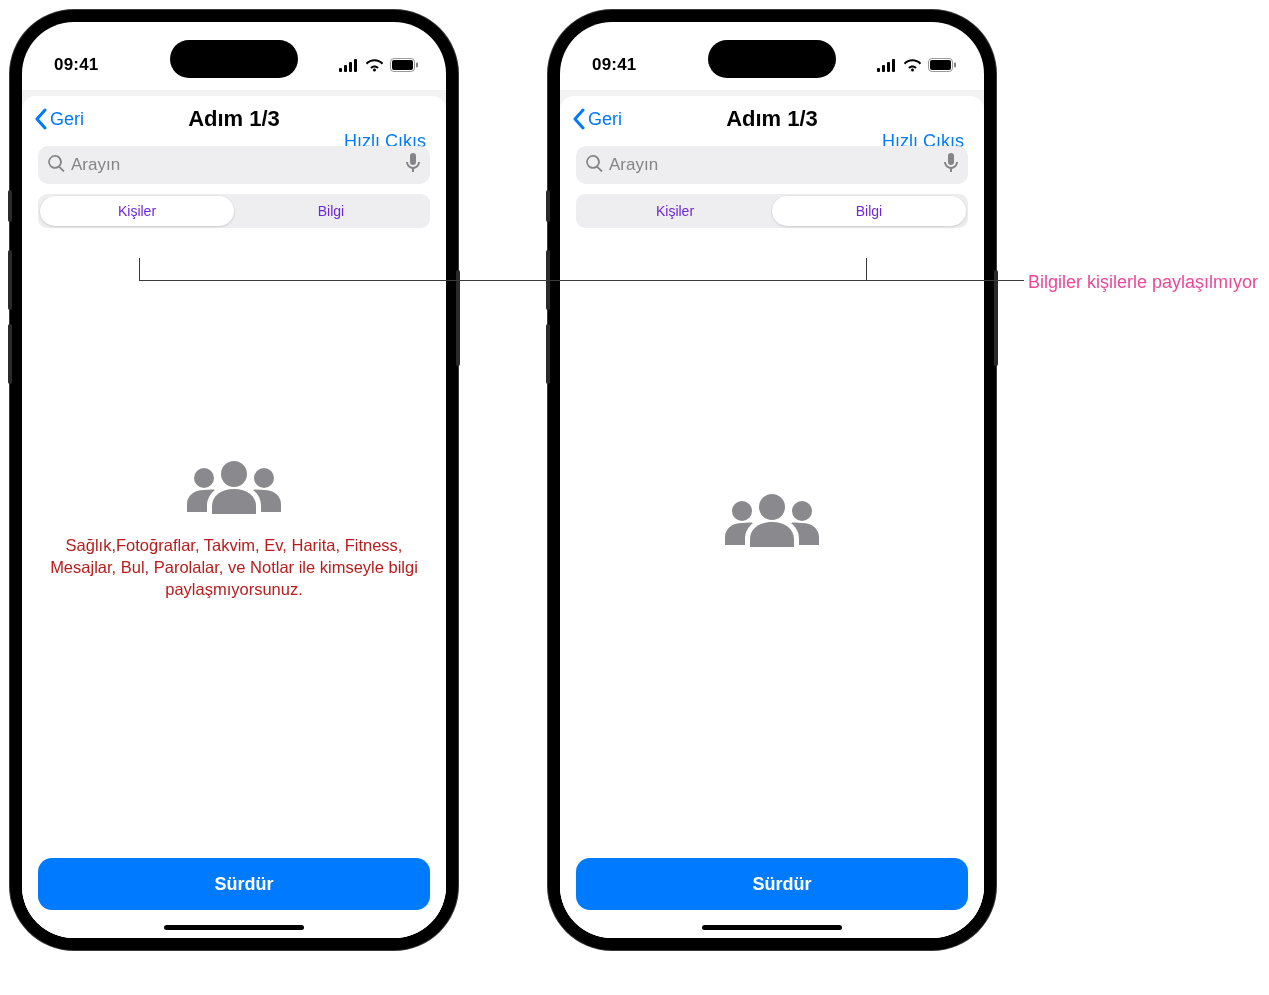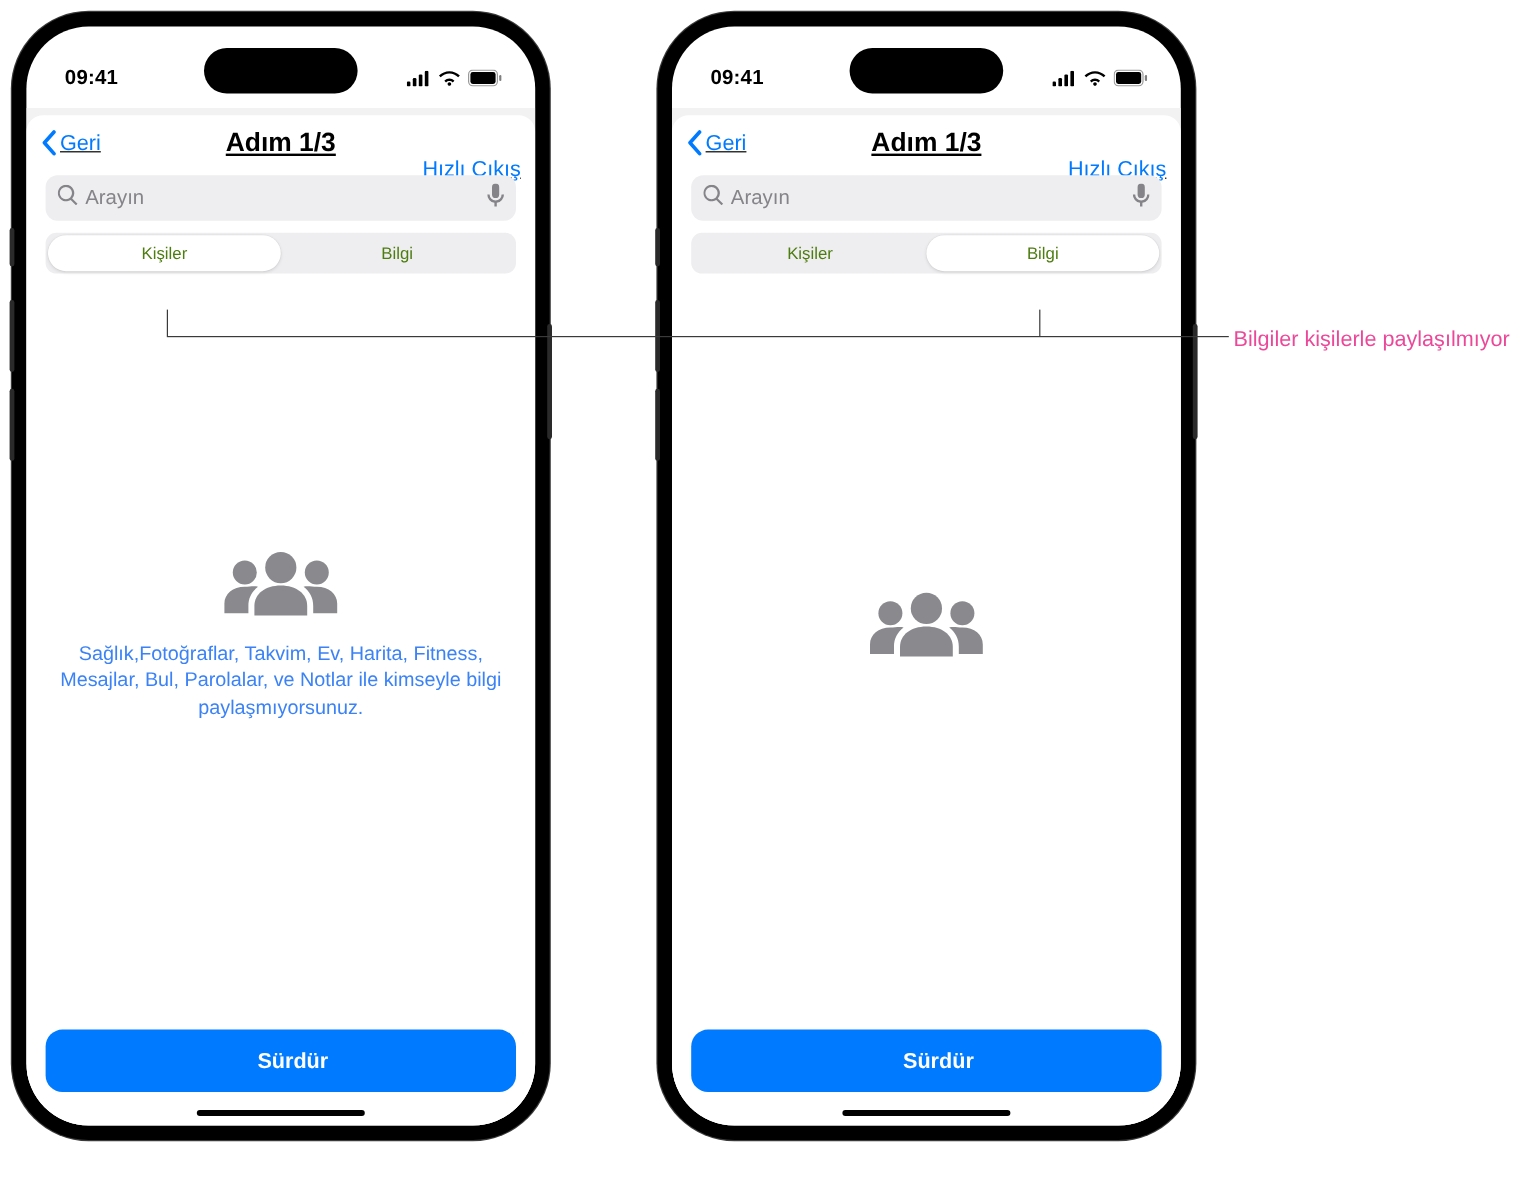--- a/index.html
+++ b/index.html
@@ -72,41 +72,39 @@
       border-top-right-radius: 14px;
       display: flex;
       flex-direction: column;
     }
     .nav-bar {
       height: 46px;
       display: flex;
       align-items: center;
       justify-content: space-between;
       padding: 0 12px;
-      text-decoration: underline;
     }
     .nav-back {
       display: flex;
       align-items: center;
       color: #007aff;
       font-size: 18px;
       gap: 2px;
       min-width: 90px;
     }
     .nav-back svg { width: 14px; height: 22px; }
     .nav-title {
       font-size: 22px;
       font-weight: 600;
       flex: 1;
       text-align: center;
     }
     .nav-quick {
       color: #007aff;
       font-size: 18px;
-      text-align: right;
       min-width: 90px;
       margin-top: 44px;
     }
     .search-wrap { padding: 4px 16px 10px 16px; }
     .search-bar {
       background: #eeeef0;
       border-radius: 10px;
       height: 38px;
       display: flex;
       align-items: center;
@@ -133,39 +131,39 @@
       padding: 2px;
     }
     .seg-item {
       flex: 1;
       display: flex;
       align-items: center;
       justify-content: center;
       font-size: 14px;
       font-weight: 500;
       border-radius: 15px;
-      color: #4d7c0f;
+      color: #6d28d9;
     }
     .seg-item.active {
       background: #fff;
       box-shadow: 0 1px 3px rgba(0,0,0,0.12), 0 0 0 0.5px rgba(0,0,0,0.04);
     }
     .content {
       flex: 1;
       display: flex;
       flex-direction: column;
       align-items: center;
       justify-content: center;
       padding: 0 20px 120px 20px;
     }
     .people-icon { margin-bottom: 12px; }
     .people-icon svg { width: 110px; height: 60px; fill: #8a8a8e; }
     .empty-text {
       text-align: center;
-      color: #3b82f6;
+      color: #b91c1c;
       font-size: 16.5px;
       line-height: 1.35;
       max-width: 370px;
     }
     .footer {
       position: absolute;
       bottom: 0;
       left: 0;
       right: 0;
       padding: 0 16px 28px 16px;

